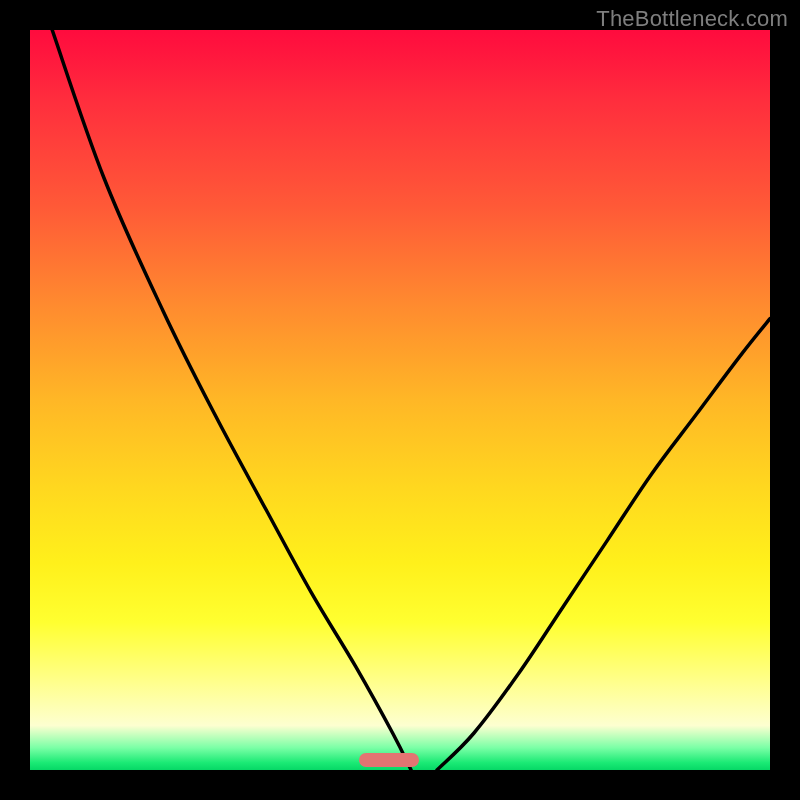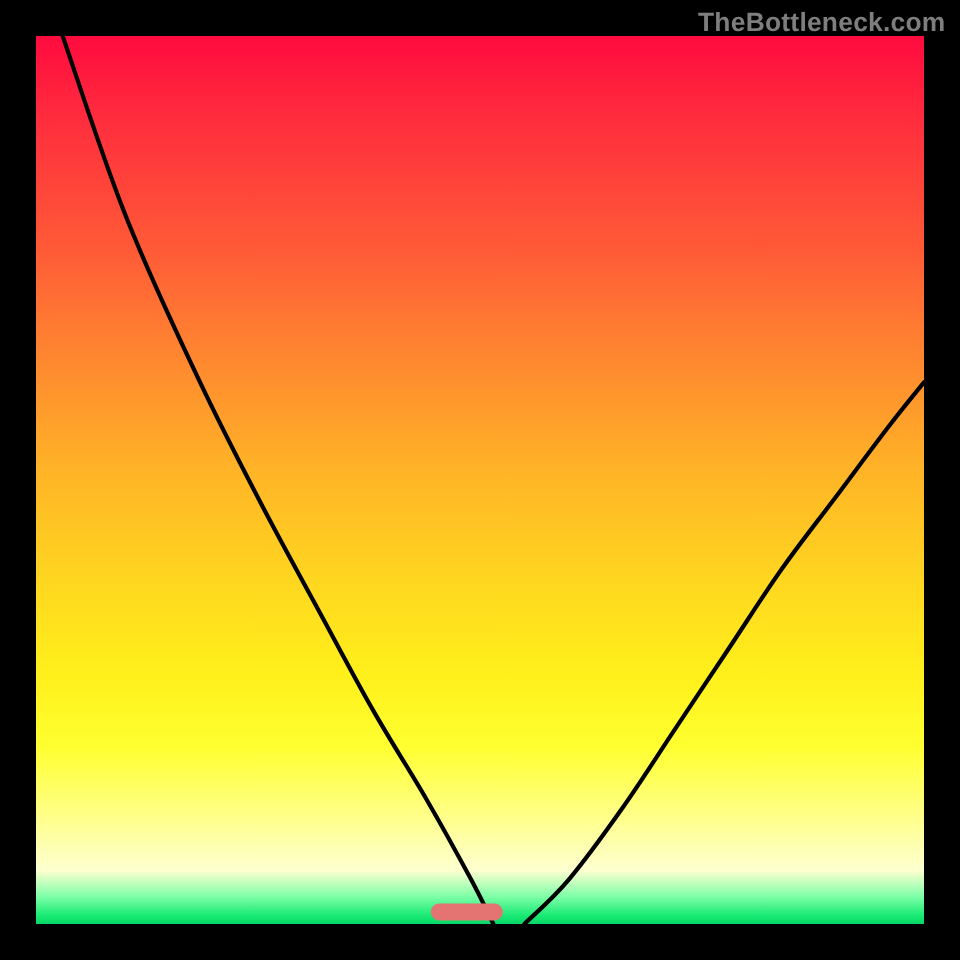--- a/index.html
+++ b/index.html
@@ -15,21 +15,21 @@
     position: relative;
     width: 800px;
     height: 800px;
     background: #000000;
   }
   .attribution {
     position: absolute;
     top: 6px;
     right: 12px;
     font-size: 22px;
-    font-weight: 700;
+    font-weight: 400;
     color: #7e7e7e;
     letter-spacing: 0.2px;
     z-index: 3;
   }
   .plot-area {
     position: absolute;
     left: 30px;
     top: 30px;
     width: 740px;
     height: 740px;

